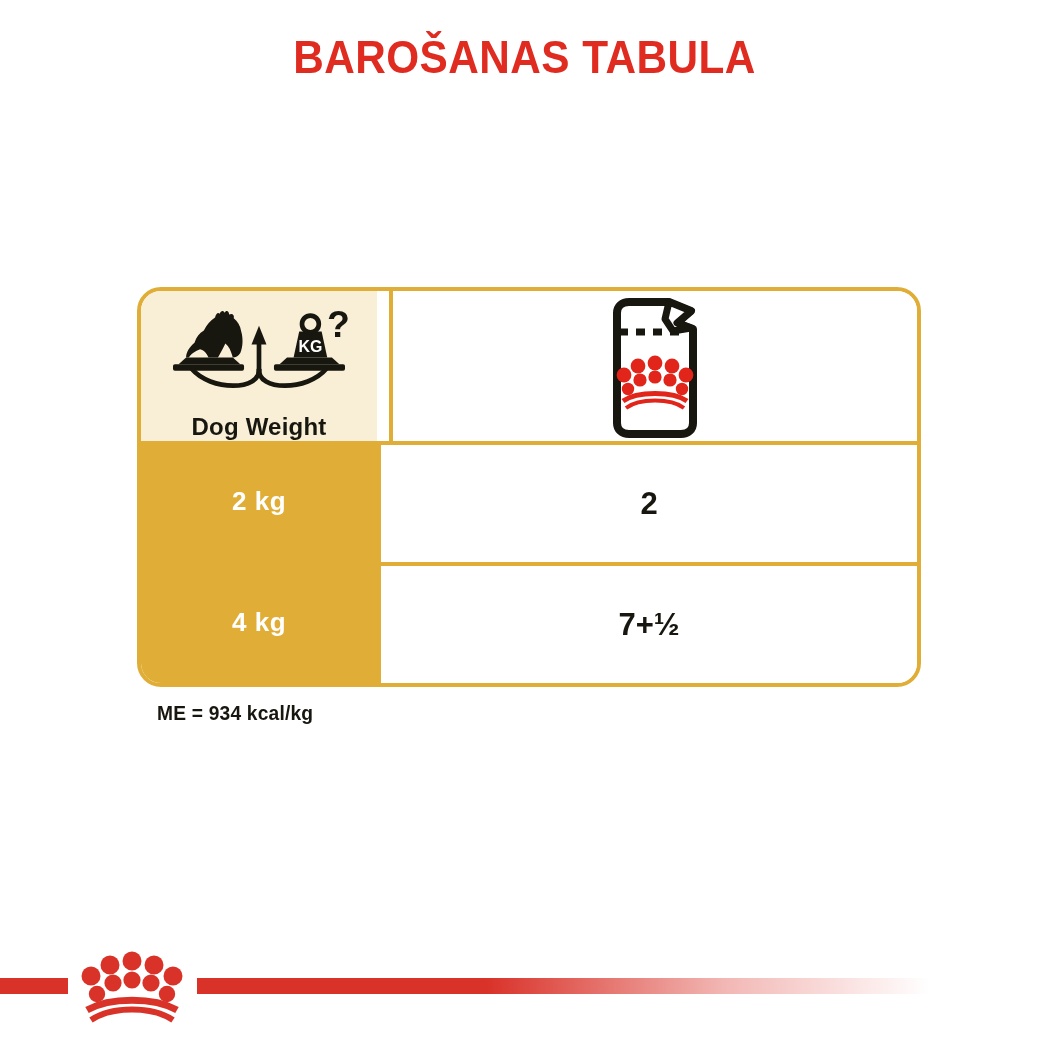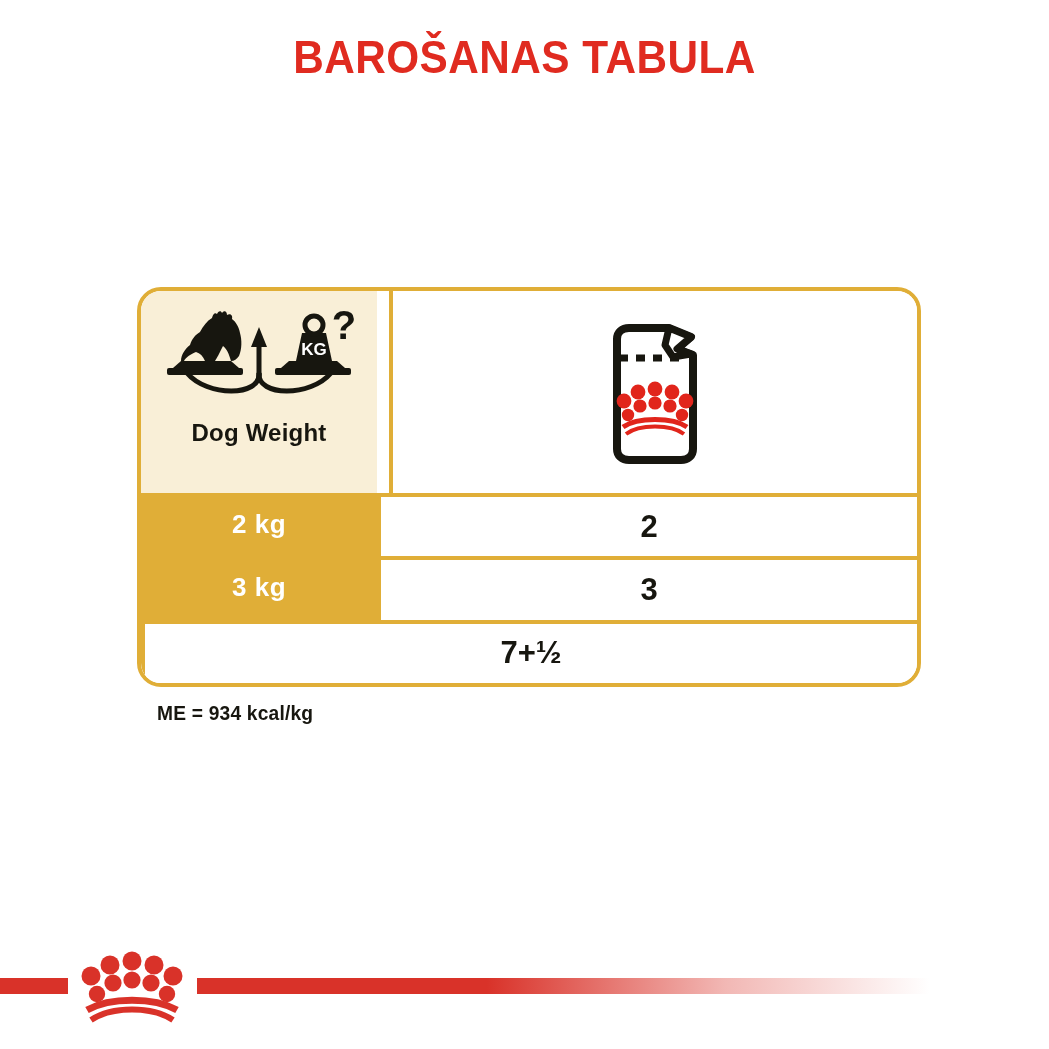--- a/index.html
+++ b/index.html
@@ -44,21 +44,21 @@
   }
 
   .table {
     display:flex;
     flex-direction:column;
     width:100%; height:100%;
   }
 
   .row { display:flex; width:100%; }
 
-  .row.header-row { height:202px;gap:12px; }
+  .row.header-row { height:150px;gap:12px; }
   .row.data-row   { height:64px; flex:1; }
 
   
   .cell-left {
     width:236px;
     flex:0 0 236px;
     display:flex;
     align-items:center;
     justify-content:center;
     position:relative;
@@ -213,26 +213,23 @@
             </g>
           </svg>
         </div>
       </div>
 
       <div class="row data-row">
         <div class="cell-left">2 kg</div>
         <div class="cell-right">2</div>
       </div>
 
+
       <div class="row data-row">
-        <div class="cell-left">3 kg</div>
-        <div class="cell-right">3</div>
-      </div>
-
-      <div class="row data-row">
+        <div class="cell-left">4 kg</div>
         <div class="cell-right">7+½</div>
       </div>
 
     </div>
   </div>
 
   <div class="footnote">ME = 934 kcal/kg</div>
 
   <div class="brand-bar">
     <div class="bar-left"></div>

